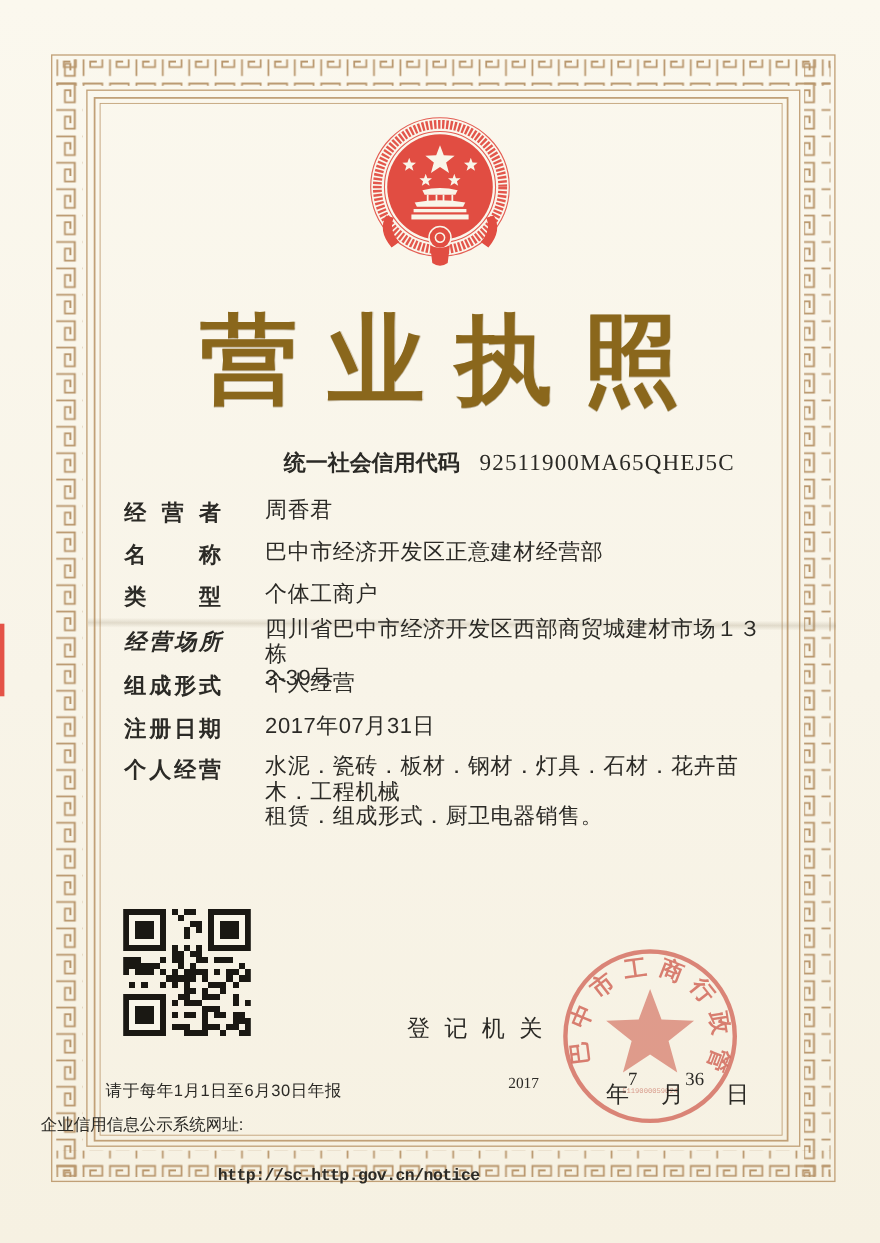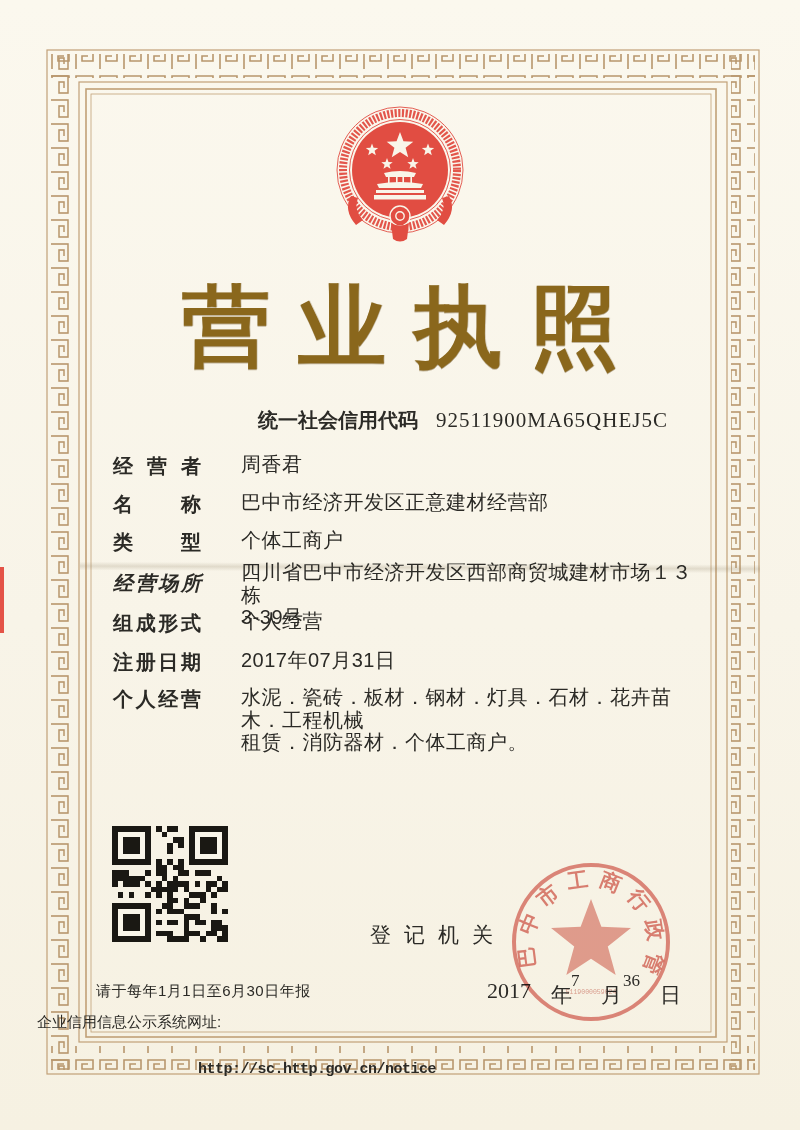--- a/index.html
+++ b/index.html
@@ -164,21 +164,21 @@
     <div class="val">个人经营</div>
   </div>
   <div class="row" style="top:649px">
     <div class="lbl">注册日期</div>
     <div class="val serifd">2017年07月31日</div>
   </div>
   <div class="row" style="top:686px">
     <div class="lbl">个人经营</div>
     <div class="val">
       <div>水泥．瓷砖．板材．钢材．灯具．石材．花卉苗木．工程机械</div>
-      <div>租赁．消防器材．个体工商户。</div>
+      <div>租赁．组成形式．厨卫电器销售。</div>
     </div>
   </div>
 
 
   <svg class="qr" viewBox="0 0 21 21">
     <g id="qr-g">
         <rect x="8" y="0" width="1" height="1"></rect>
         <rect x="10" y="0" width="1" height="1"></rect>
         <rect x="11" y="0" width="1" height="1"></rect>
         <rect x="9" y="1" width="1" height="1"></rect>
@@ -300,21 +300,21 @@
         <rect x="15" y="1" width="5" height="5" class="w"></rect>
         <rect x="16" y="2" width="3" height="3"></rect>
         <rect x="0" y="14" width="7" height="7"></rect>
         <rect x="1" y="15" width="5" height="5" class="w"></rect>
         <rect x="2" y="16" width="3" height="3"></rect>
       </g>
   </svg>
 
   <div class="reg-authority">登记机关</div>
 
-  <span class="dspan serifd" style="left:487px;top:978px;font-size:22px;">2017</span>
+  <span class="dspan serifd" style="left:462px;top:978px;font-size:14px;">2017</span>
   <span class="dspan" style="left:551px;top:981px;font-size:21px;">年</span>
   <span class="dspan serifd" style="left:571px;top:971px;font-size:17px;">7</span>
   <span class="dspan" style="left:601px;top:981px;font-size:21px;">月</span>
   <span class="dspan serifd" style="left:623px;top:971px;font-size:17px;">36</span>
   <span class="dspan" style="left:660px;top:981px;font-size:21px;">日</span>
 
   <svg class="stamp" viewBox="-86 -86 172 172">
     <circle class="st-ring" r="77"></circle>
     <path id="stamp-arc" d="M -53,26 A 58 58 0 1 1 53,26" fill="none"></path>
     <text class="st-text"><textPath href="#stamp-arc" startOffset="2">巴中市工商行政管理局</textPath></text>

